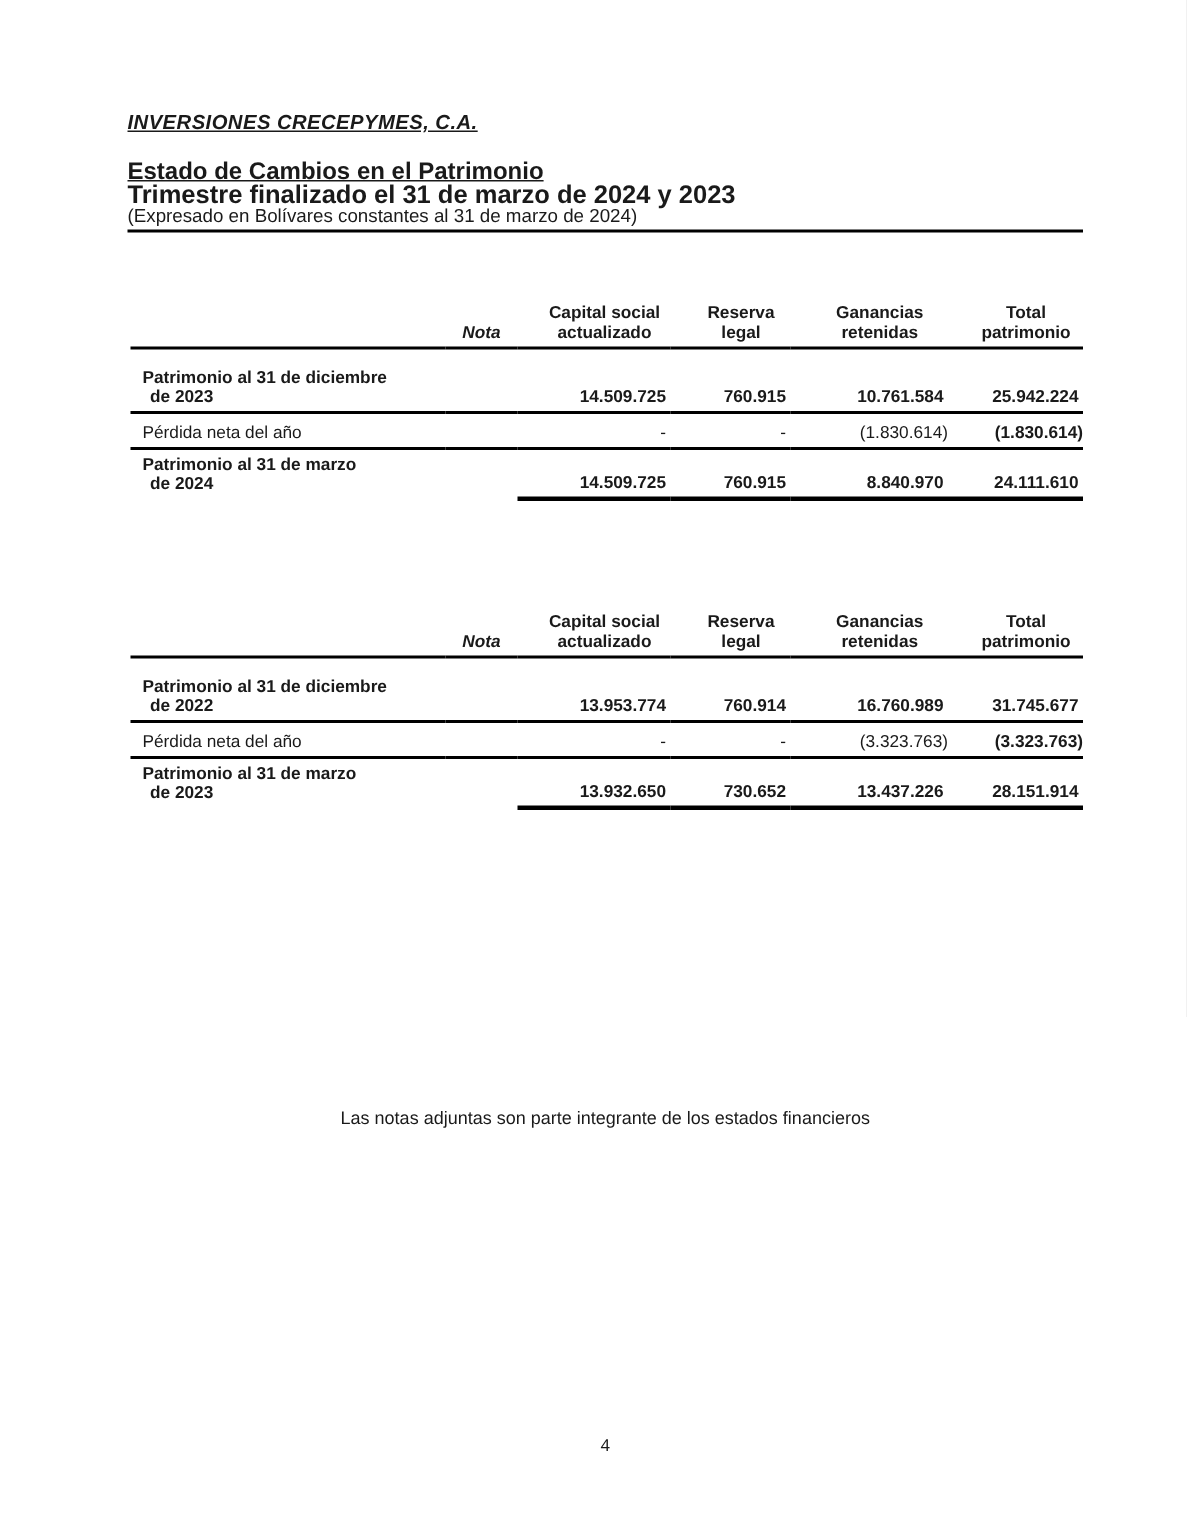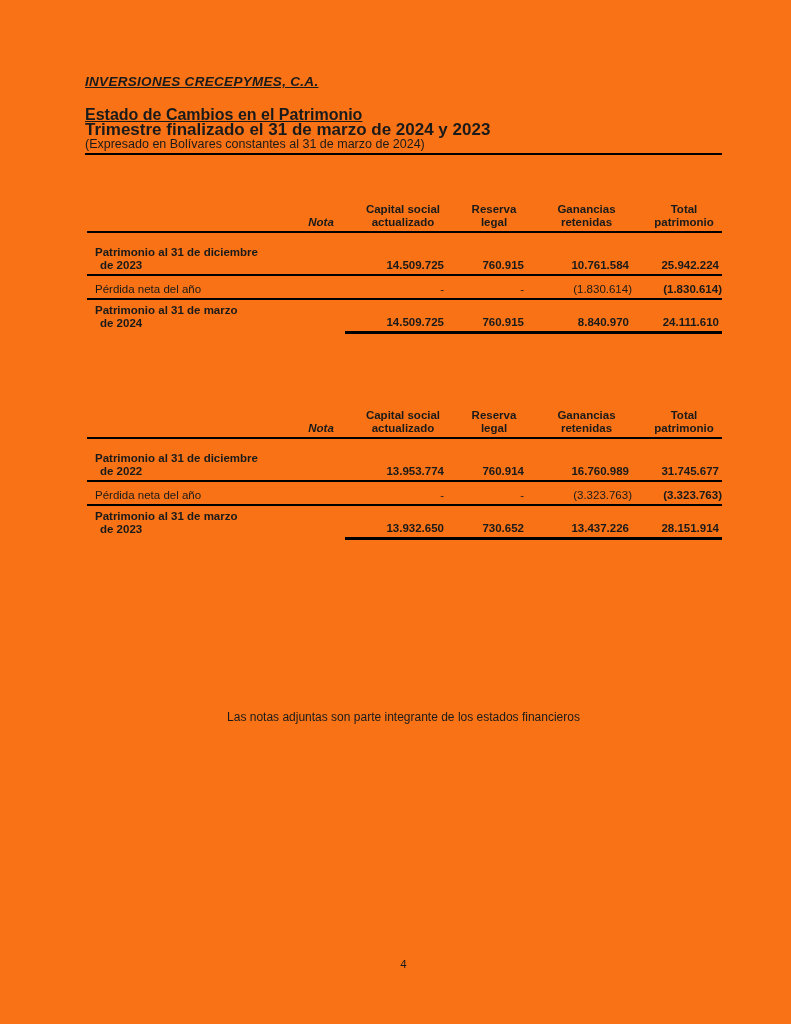--- a/index.html
+++ b/index.html
@@ -4,21 +4,21 @@
 <style>
   html, body {
     margin: 0;
     padding: 0;
     background: #e8e8e8;
   }
   .page {
     position: relative;
     width: 791px;
     height: 1024px;
-    background: #f97316;
+    background: #ffffff;
     font-family: "Liberation Sans", sans-serif;
     color: #1a1a1a;
     overflow: hidden;
   }
 
   
   .doc-header {
     position: absolute;
     left: 85px;
     top: 74px;
@@ -92,21 +92,21 @@
   tr.r-close td { padding-top: 4px; padding-bottom: 2px; }
   tr.r-close td.num { border-bottom: 3px solid #000; }
 
   tr.bold td.label, tr.bold td.num { font-weight: bold; }
   td.num.strong { font-weight: bold; }
 
   
   .footer-note {
     position: absolute;
     left: 85px;
-    top: 710px;
+    top: 738px;
     width: 637px;
     text-align: center;
     font-size: 12px;
     line-height: 14px;
   }
   .page-number {
     position: absolute;
     left: 85px;
     top: 958px;
     width: 637px;

